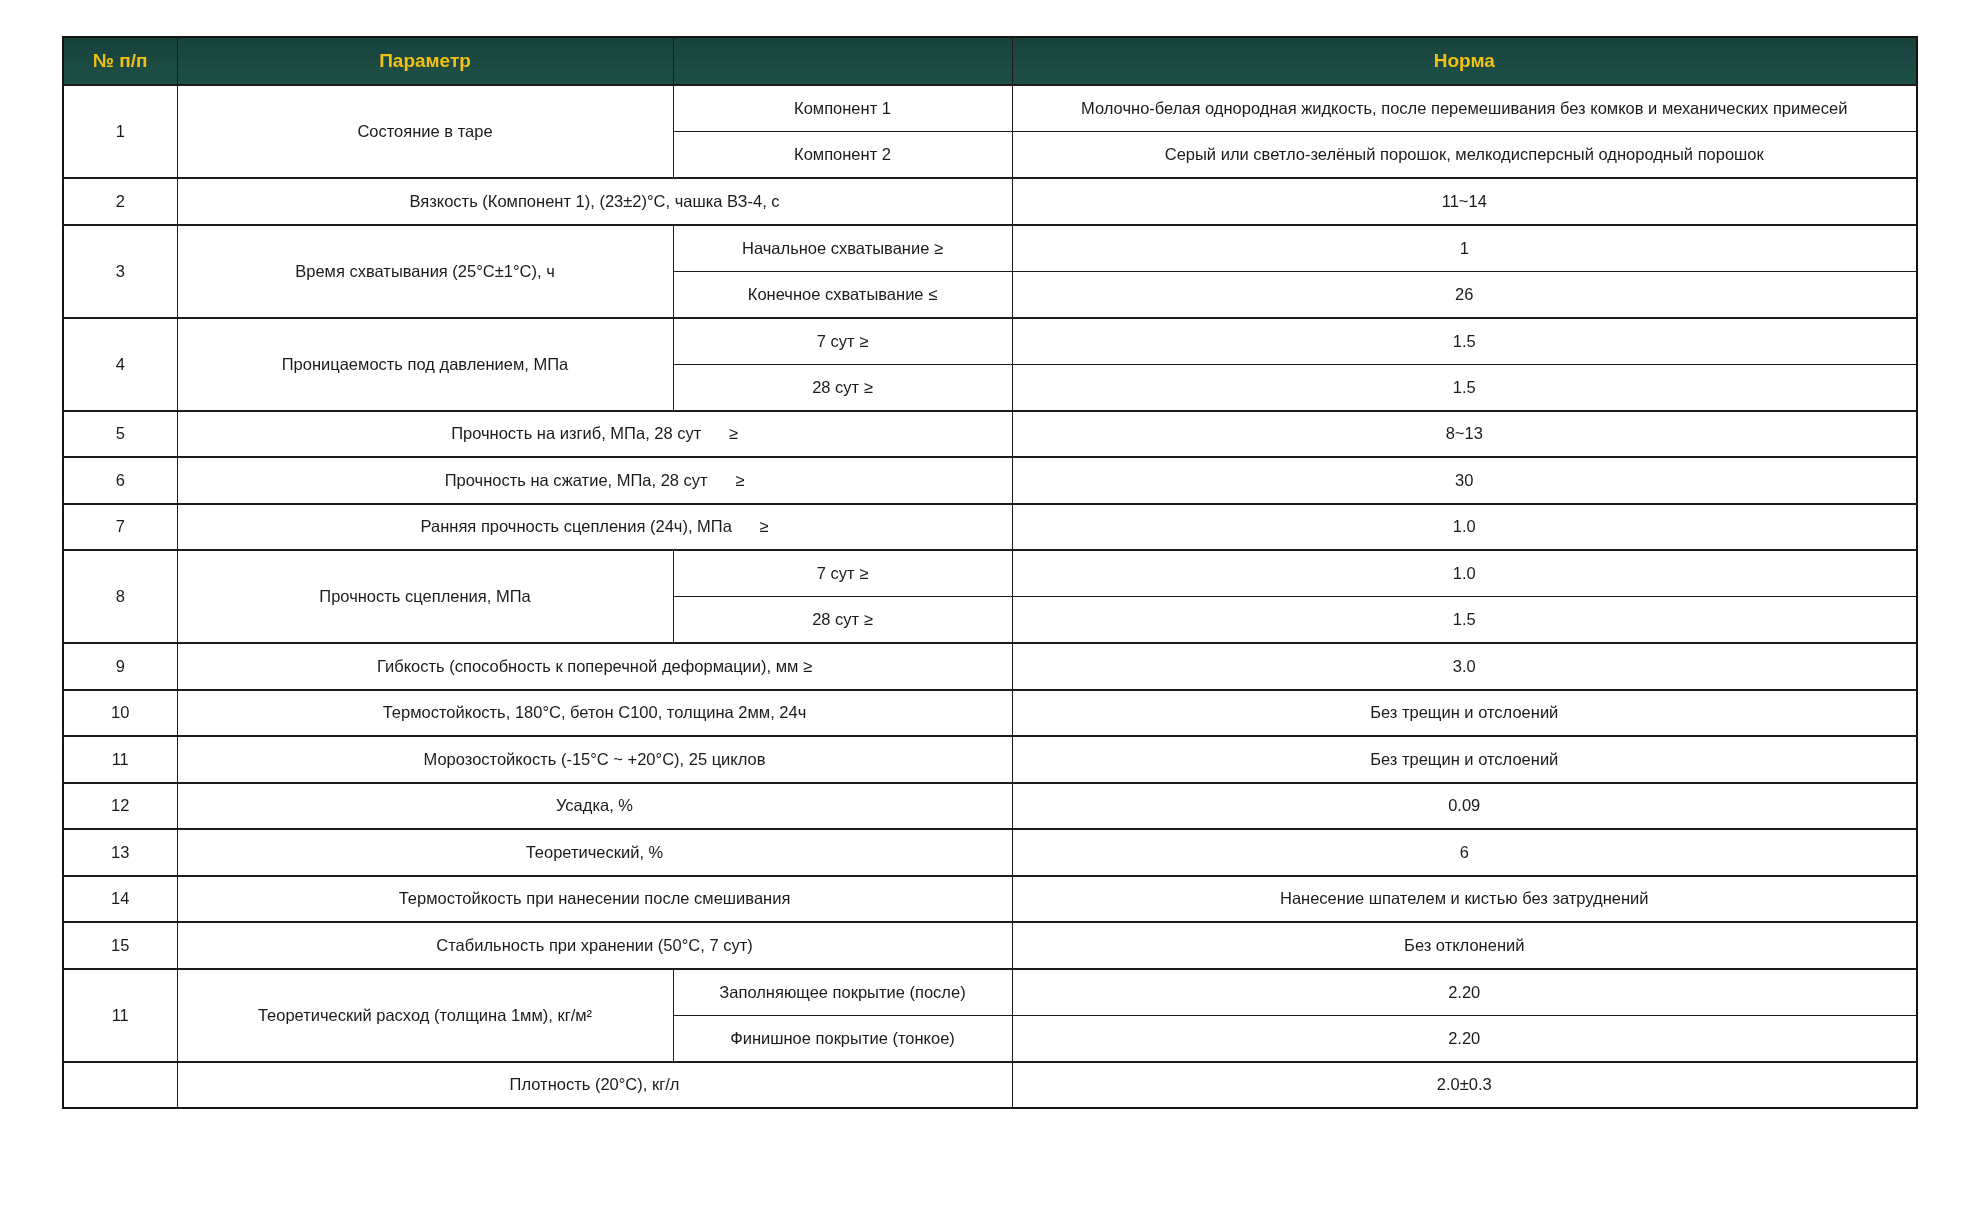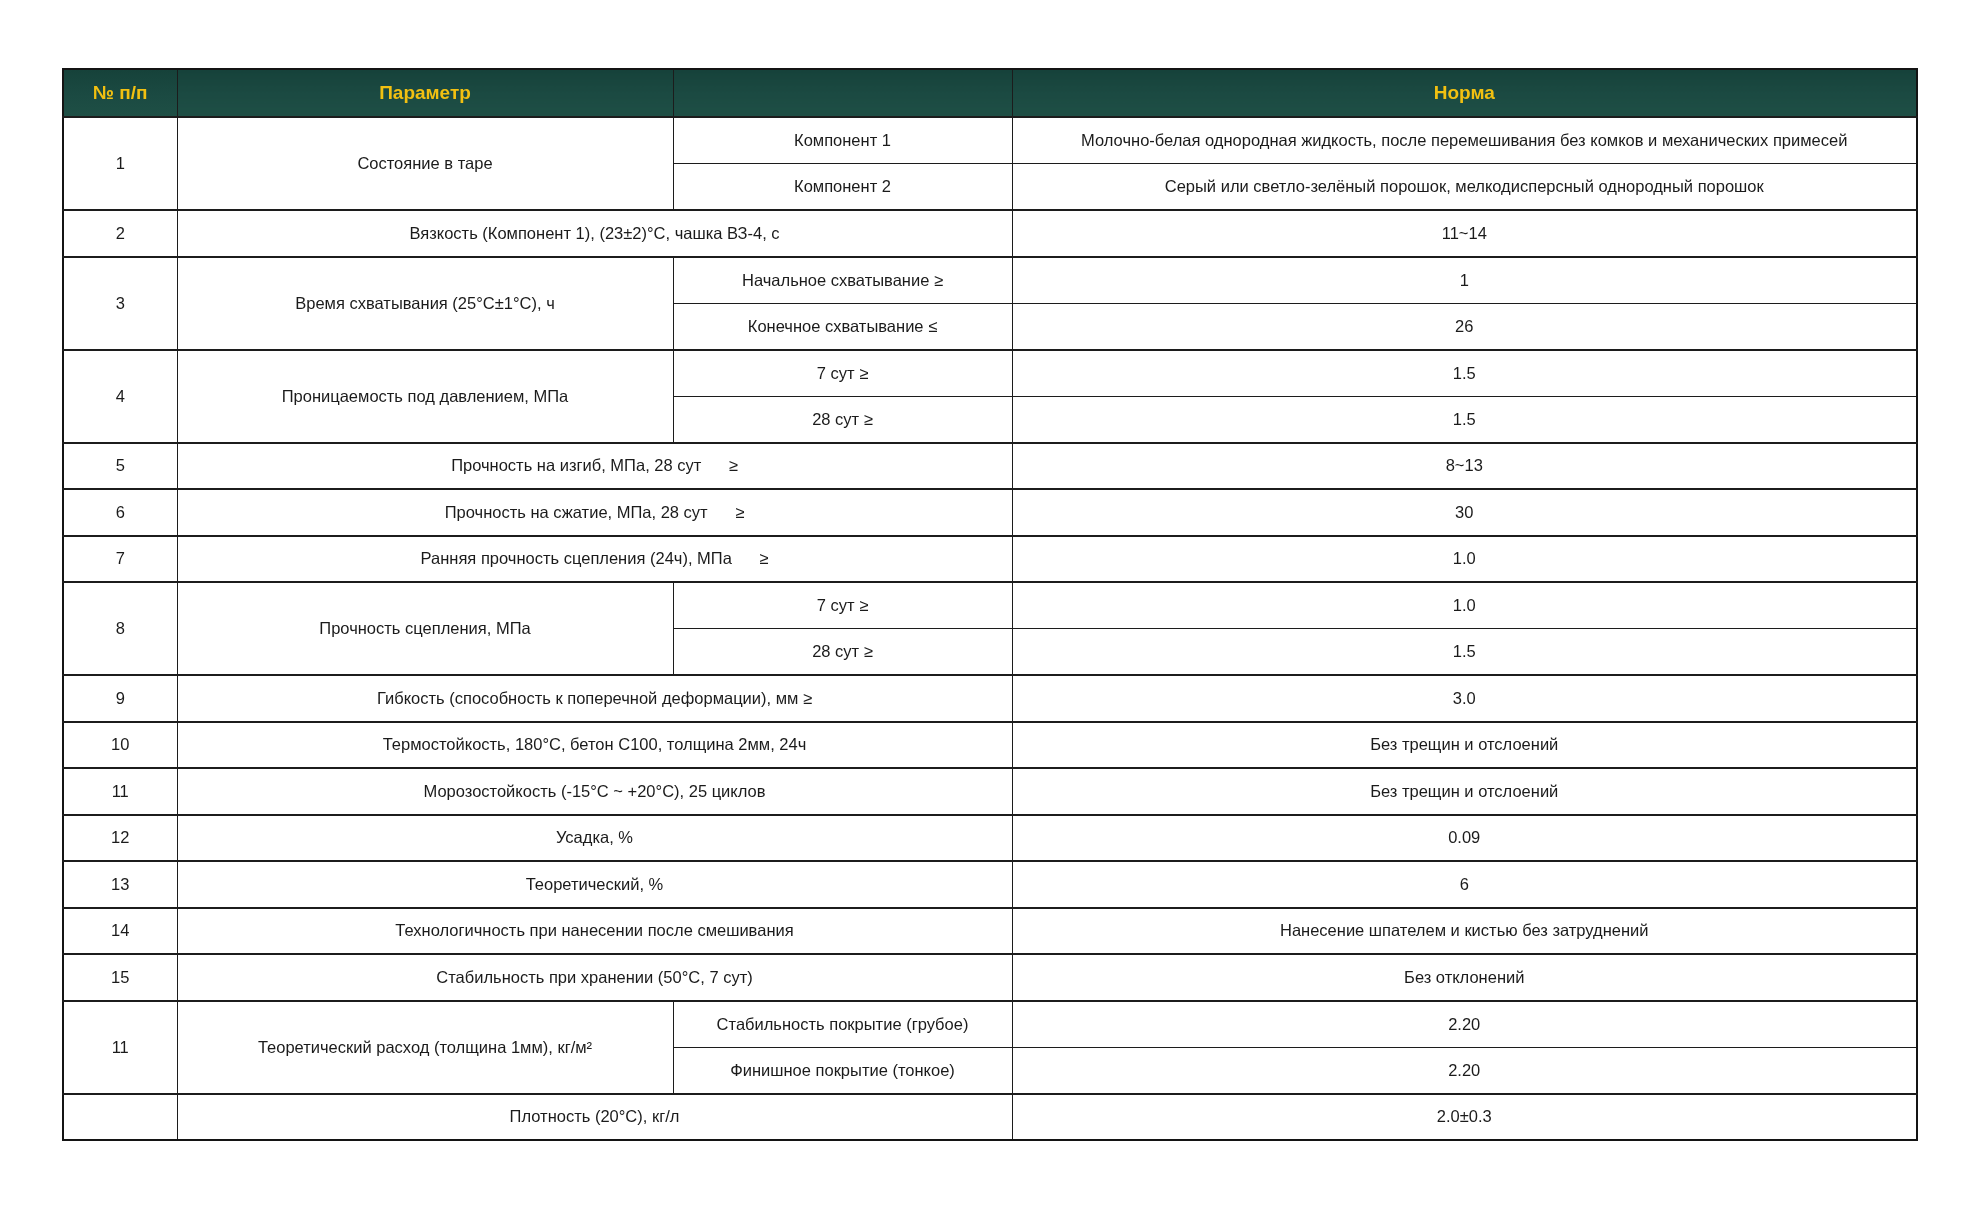--- a/index.html
+++ b/index.html
@@ -11,21 +11,21 @@
     position: relative;
     width: 1970px;
     height: 1205px;
     background: #ffffff;
     font-family: "Liberation Sans", "DejaVu Sans", sans-serif;
     color: #1b1b1b;
   }
   table.spec {
     position: absolute;
     left: 62px;
-    top: 68px;
+    top: 36px;
     width: 1854px;
     border-collapse: collapse;
     table-layout: fixed;
     border: 2px solid #141414;
   }
   table.spec th, table.spec td {
     border: 1px solid #1c1c1c;
     text-align: center;
     vertical-align: middle;
     padding: 2px 8px;
@@ -148,32 +148,32 @@
           <td class="thick" rowspan="1" colspan="2">Усадка, %</td>
           <td class="thick">0.09</td>
         </tr>
         <tr>
           <td class="thick" rowspan="1">13</td>
           <td class="thick" rowspan="1" colspan="2">Теоретический, %</td>
           <td class="thick">6</td>
         </tr>
         <tr>
           <td class="thick" rowspan="1">14</td>
-          <td class="thick" rowspan="1" colspan="2">Технологичность при нанесении после смешивания</td>
+          <td class="thick" rowspan="1" colspan="2">Термостойкость при нанесении после смешивания</td>
           <td class="thick">Нанесение шпателем и кистью без затруднений</td>
         </tr>
         <tr>
           <td class="thick" rowspan="1">15</td>
           <td class="thick" rowspan="1" colspan="2">Стабильность при хранении (50°C, 7 сут)</td>
           <td class="thick">Без отклонений</td>
         </tr>
         <tr>
           <td class="thick" rowspan="2">11</td>
           <td class="thick" rowspan="2">Теоретический расход (толщина 1мм), кг/м²</td>
-          <td class="thick">Стабильность покрытие (грубое)</td>
+          <td class="thick">Заполняющее покрытие (после)</td>
           <td class="thick">2.20</td>
         </tr>
         <tr>
           <td class="">Финишное покрытие (тонкое)</td>
           <td class="">2.20</td>
         </tr>
         <tr>
           <td class="thick" rowspan="1"></td>
           <td class="thick" rowspan="1" colspan="2">Плотность (20°C), кг/л</td>
           <td class="thick">2.0±0.3</td>

